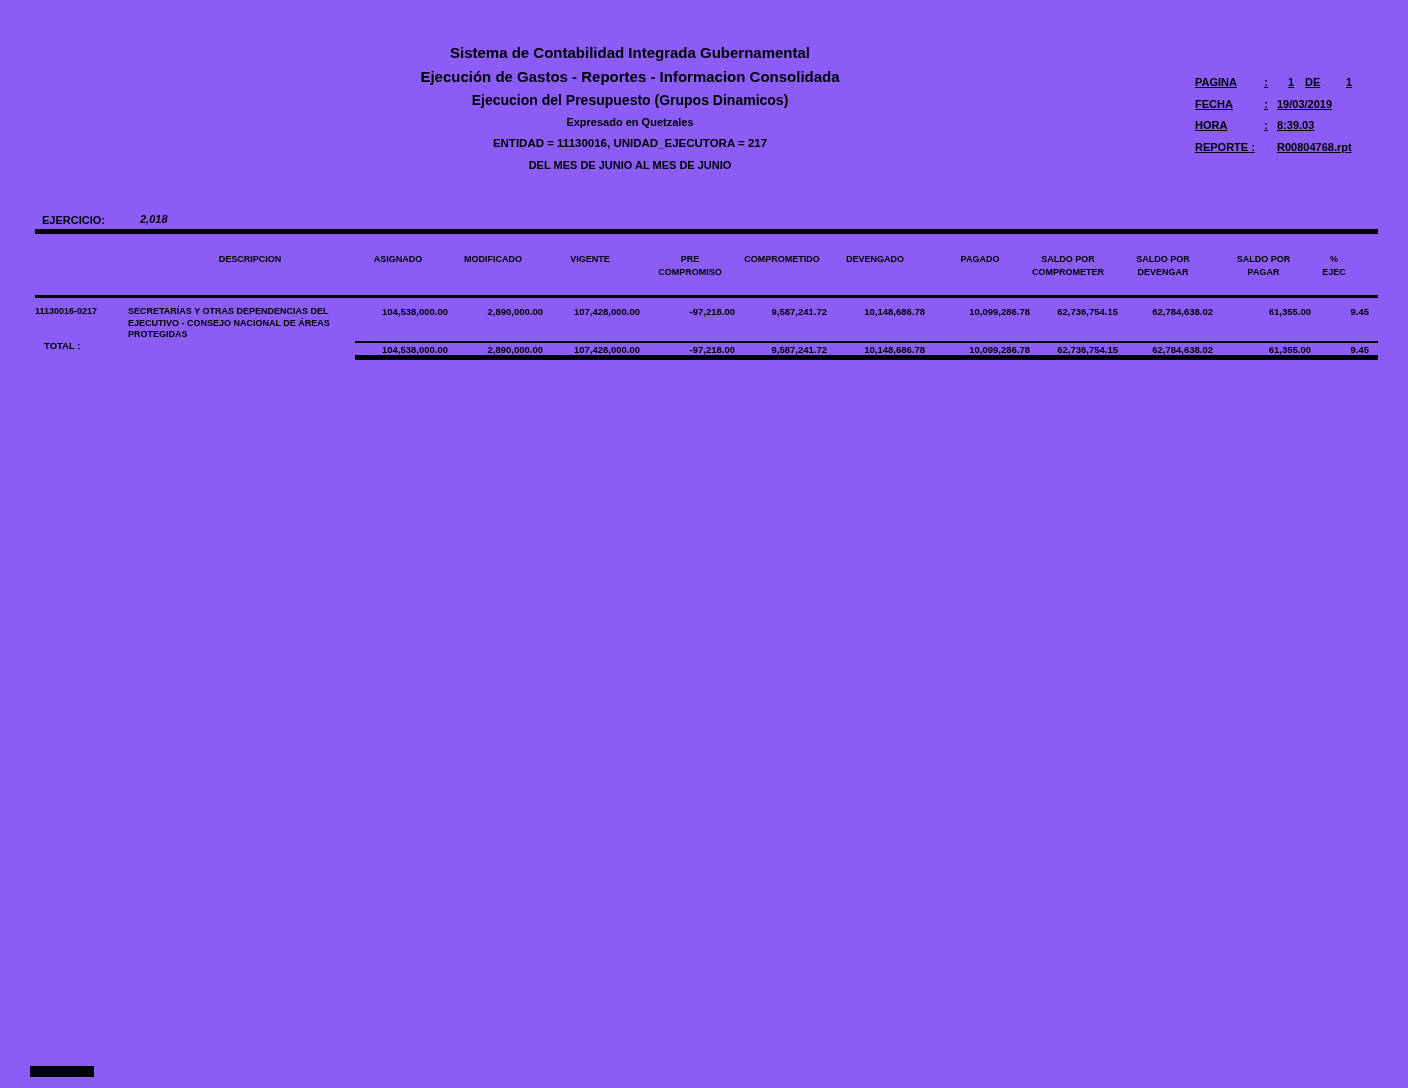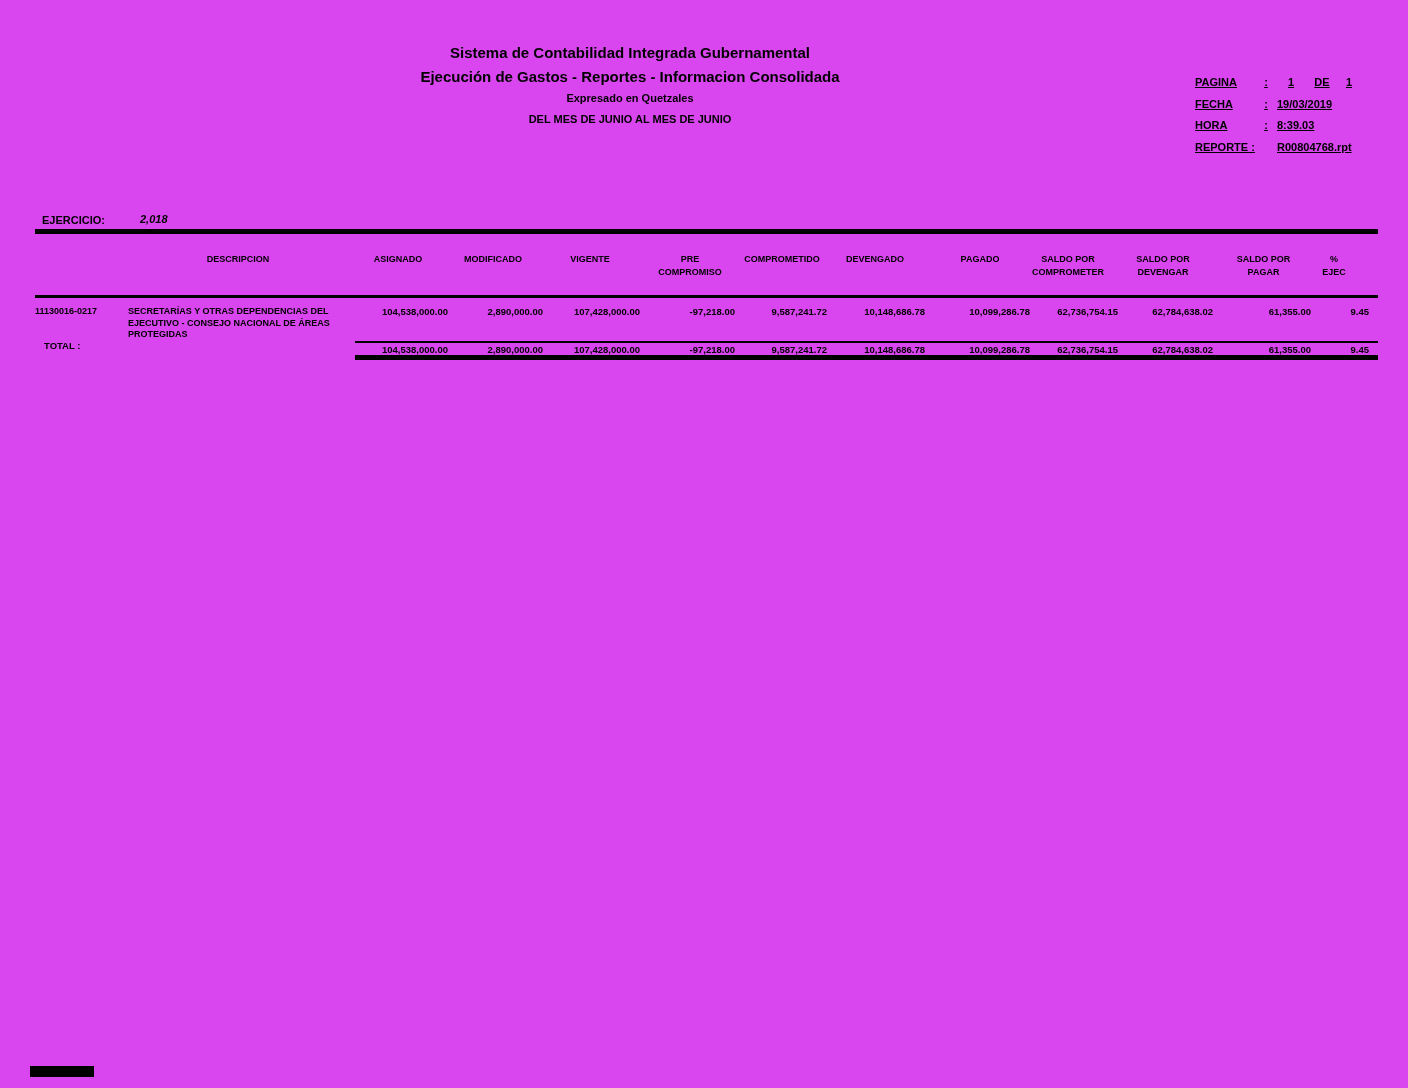--- a/index.html
+++ b/index.html
@@ -1,20 +1,20 @@
 <!DOCTYPE html>
 <html><head>
 <meta charset="utf-8">
 <style>
   * { margin:0; padding:0; box-sizing:border-box; }
   html,body { background:#fff; }
   .page {
     position:relative;
     width:1408px; height:1088px;
-    background:#d946ef;
+    background:#8b5cf6;
     font-family:"Liberation Sans", sans-serif;
     color:#000;
     font-weight:bold;
     overflow:hidden;
   }
   
   .titles { position:absolute; left:230px; top:44px; width:800px; text-align:center; }
   .t1 { font-size:15px; margin-bottom:7px; }
   .t2 { font-size:15px; margin-bottom:7px; }
   .t3 { font-size:14px; margin-bottom:8px; }
@@ -23,37 +23,37 @@
   .t6 { font-size:11px; margin-bottom:10px; }
   .t7 { font-size:11px; }
   
   .meta { position:absolute; left:1195px; top:76px; width:200px; font-size:11px; }
   .meta-row { display:flex; height:21.5px; align-items:flex-start;text-decoration:underline; }
   .meta-label { width:60px; }
   .meta-colon { width:22px; text-align:center; }
   .meta-value { }
   .pagina-vals { display:flex; }
   .pg1 { width:28px; text-align:center; }
-  .pgde { width:34px; text-align:center; }
+  .pgde { width:34px; text-align:left; }
   .pg2 { width:20px; text-align:center; }
   
   .ejercicio-label { position:absolute; left:42px; top:214px; font-size:11px; }
   .ejercicio-value { position:absolute; left:140px; top:213px; font-size:11px;font-style:italic; }
   
   .rule-top      { position:absolute; left:35px;  top:229px;  width:1343px; height:5px; background:#000; }
   .rule-header   { position:absolute; left:35px;  top:295px;  width:1343px; height:3px; background:#000; }
   .rule-total-a  { position:absolute; left:355px; top:341px;  width:1023px; height:2px; background:#000; }
   .rule-total-b  { position:absolute; left:355px; top:355px;  width:1023px; height:5px; background:#000; }
   .footer-mark   { position:absolute; left:30px;  top:1066px; width:64px;  height:11px; background:#000; }
   
   .hcell { position:absolute; top:253px; font-size:9px; line-height:13px; text-align:center; }
   .ncell { position:absolute; font-size:9.5px; text-align:right; white-space:nowrap; }
   .row-y   { top:306px; }
   .total-y { top:344px; }
-  .c-desc  { left:128px; width:220px; }
+  .c-desc  { left:140px; width:220px; }
   .c-asig  { left:348px; width:100px; }
   .c-modi  { left:443px; width:100px; }
   .c-vige  { left:540px; width:100px; }
   .c-pre   { left:645px; width:90px;  }
   .c-comp  { left:737px; width:90px;  }
   .c-deve  { left:825px; width:100px; }
   .c-paga  { left:930px; width:100px; }
   .c-spc   { left:1018px; width:100px; }
   .c-spd   { left:1113px; width:100px; }
   .c-spp   { left:1216px; width:95px;  }
@@ -63,21 +63,23 @@
   .total-label { position:absolute; left:44px; top:340px; font-size:9.5px; }
 </style>
 </head>
 <body>
 
 <div class="page">
 
   <div class="titles">
     <div class="t1">Sistema de Contabilidad Integrada Gubernamental</div>
     <div class="t2">Ejecución de Gastos - Reportes - Informacion Consolidada</div>
+    <div class="t3">Ejecucion del Presupuesto (Grupos Dinamicos)</div>
     <div class="t4">Expresado en Quetzales</div>
+    <div class="t5">ENTIDAD = 11130016, UNIDAD_EJECUTORA = 217</div>
     <div class="t7">DEL MES DE JUNIO AL MES DE JUNIO</div>
   </div>
 
   <div class="meta">
     <div class="meta-row">
       <span class="meta-label">PAGINA</span>
       <span class="meta-colon">:</span>
       <span class="pagina-vals">
         <span class="pg1">1</span>
         <span class="pgde">DE</span>

